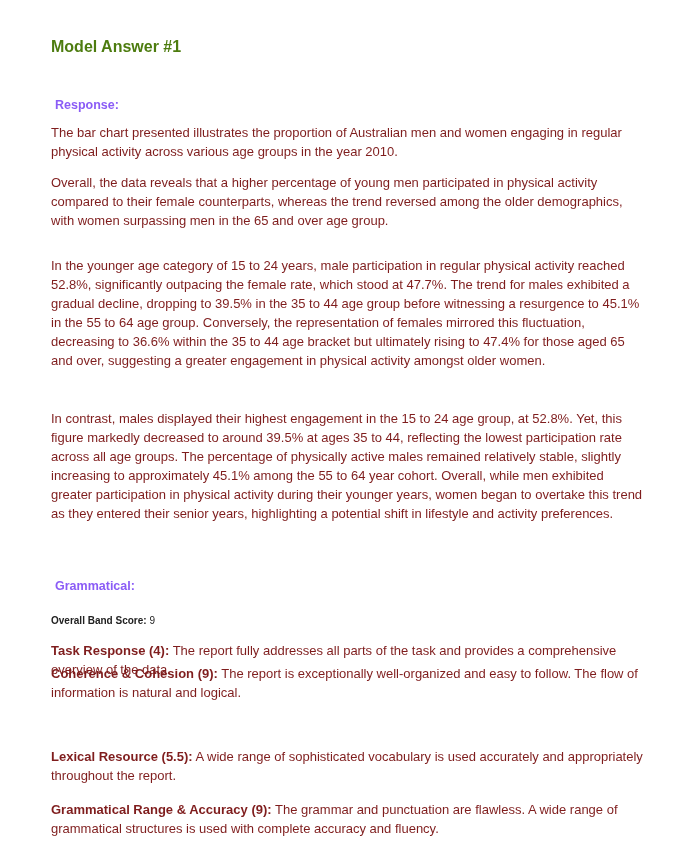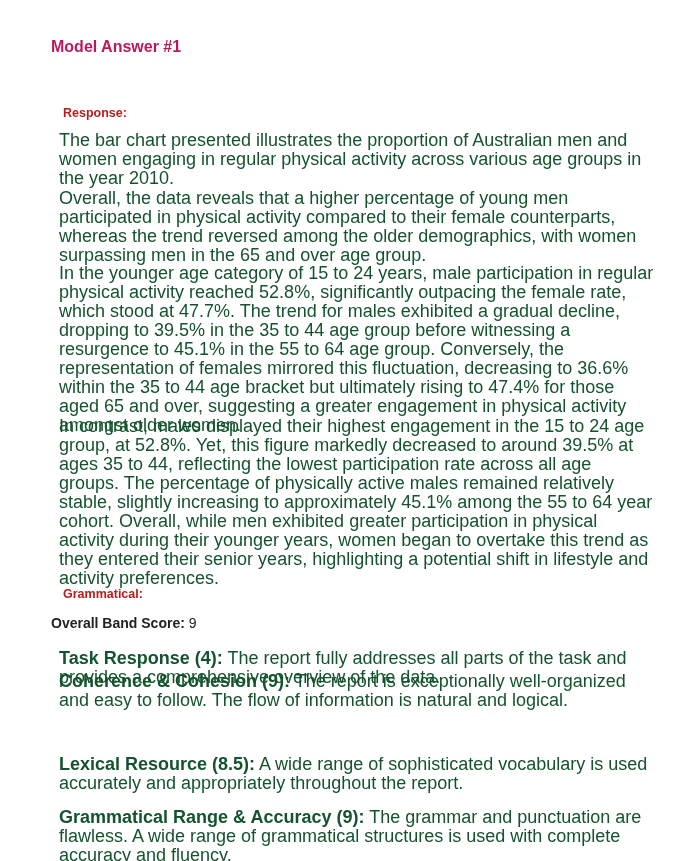--- a/index.html
+++ b/index.html
@@ -18,80 +18,80 @@
       position: relative;
       padding: 0 50px 0 51px;
     }
     .title {
       position: absolute;
       left: 51px;
       top: 38px;
       margin: 0;
       font-size: 16px;
       font-weight: bold;
-      color: #be185d;
+      color: #4d7c0f;
     }
     .section-label {
       position: absolute;
       left: 51px;
-      margin: 12px;
+      margin: 4px;
       font-size: 12.5px;
       font-weight: bold;
-      color: #b91c1c;
+      color: #8b5cf6;
     }
     .para {
       position: absolute;
       left: 51px;
       width: 595px;
-      margin: 8px;
-      font-size: 18px;
+      margin: 0;
+      font-size: 13px;
       line-height: 19px;
-      color: #14532d;
+      color: #7f1d1d;
     }
     .para b {
       font-weight: bold;
     }
     .score-line {
       position: absolute;
       left: 51px;
       margin: 0;
-      font-size: 14px;
+      font-size: 10px;
       color: #222222;
     }
     .score-line .lbl { font-weight: bold; }
   </style>
 </head>
 <body>
 
 <div class="page">
   <h1 class="title">Model Answer #1</h1>
 
   <p class="section-label" style="top:94px;">Response:</p>
 
   <p class="para" style="top:123px;">The bar chart presented illustrates the proportion of Australian men and women engaging in regular physical activity across various age groups in the year 2010.</p>
-  <p class="para" style="top:181px;">Overall, the data reveals that a higher percentage of young men participated in physical activity compared to their female counterparts, whereas the trend reversed among the older demographics, with women surpassing men in the 65 and over age group.</p>
+  <p class="para" style="top:173px;">Overall, the data reveals that a higher percentage of young men participated in physical activity compared to their female counterparts, whereas the trend reversed among the older demographics, with women surpassing men in the 65 and over age group.</p>
   <p class="para" style="top:256px;">In the younger age category of 15 to 24 years, male participation in regular physical activity reached 52.8%, significantly outpacing the female rate, which stood at 47.7%. The trend for males exhibited a gradual decline, dropping to 39.5% in the 35 to 44 age group before witnessing a resurgence to 45.1% in the 55 to 64 age group. Conversely, the representation of females mirrored this fluctuation, decreasing to 36.6% within the 35 to 44 age bracket but ultimately rising to 47.4% for those aged 65 and over, suggesting a greater engagement in physical activity amongst older women.</p>
   <p class="para" style="top:409px;">In contrast, males displayed their highest engagement in the 15 to 24 age group, at 52.8%. Yet, this figure markedly decreased to around 39.5% at ages 35 to 44, reflecting the lowest participation rate across all age groups. The percentage of physically active males remained relatively stable, slightly increasing to approximately 45.1% among the 55 to 64 year cohort. Overall, while men exhibited greater participation in physical activity during their younger years, women began to overtake this trend as they entered their senior years, highlighting a potential shift in lifestyle and activity preferences.</p>
 
   <p class="section-label" style="top:575px;">Grammatical:</p>
 
   <p class="score-line" style="top:615px;">
     <span class="lbl">Overall Band Score:</span>
     <span>9</span>
   </p>
 
   <p class="para" style="top:641px;">
     <b>Task Response (4):</b>
     <span>The report fully addresses all parts of the task and provides a comprehensive overview of the data.</span>
   </p>
   <p class="para" style="top:664px;">
     <b>Coherence &amp; Cohesion (9):</b>
     <span>The report is exceptionally well-organized and easy to follow. The flow of information is natural and logical.</span>
   </p>
   <p class="para" style="top:747px;">
-    <b>Lexical Resource (8.5):</b>
+    <b>Lexical Resource (5.5):</b>
     <span>A wide range of sophisticated vocabulary is used accurately and appropriately throughout the report.</span>
   </p>
   <p class="para" style="top:800px;">
     <b>Grammatical Range &amp; Accuracy (9):</b>
     <span>The grammar and punctuation are flawless. A wide range of grammatical structures is used with complete accuracy and fluency.</span>
   </p>
 </div>
 
 </body></html>

